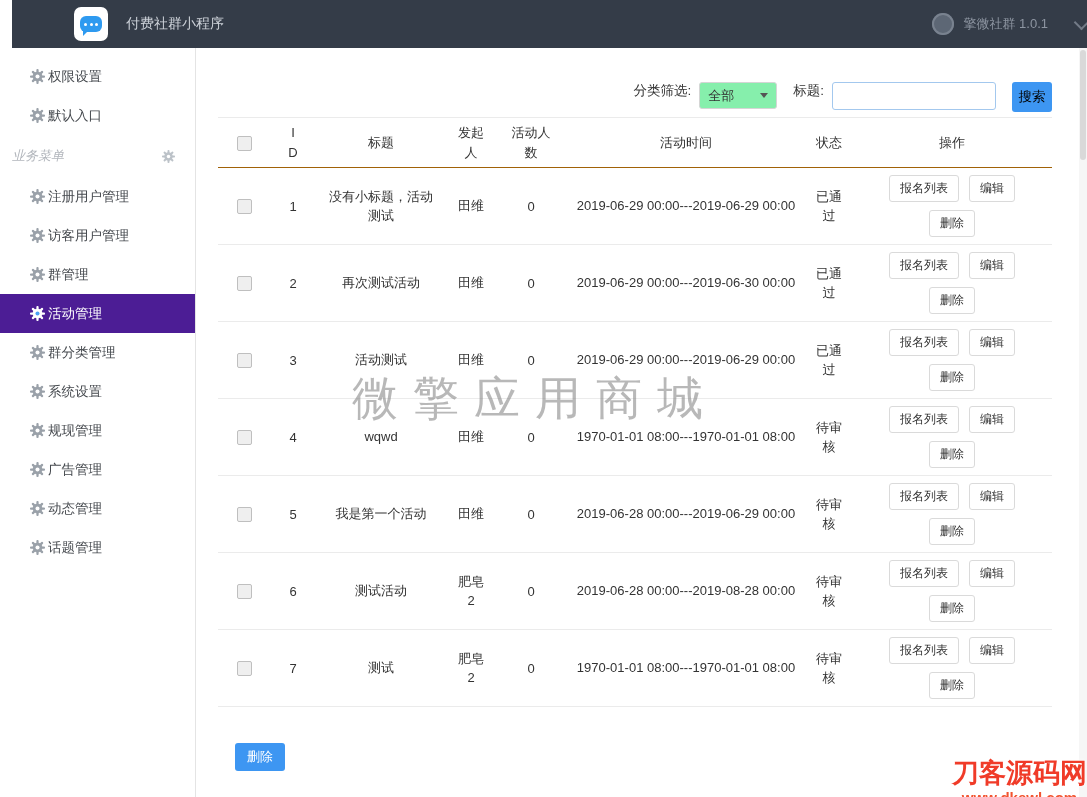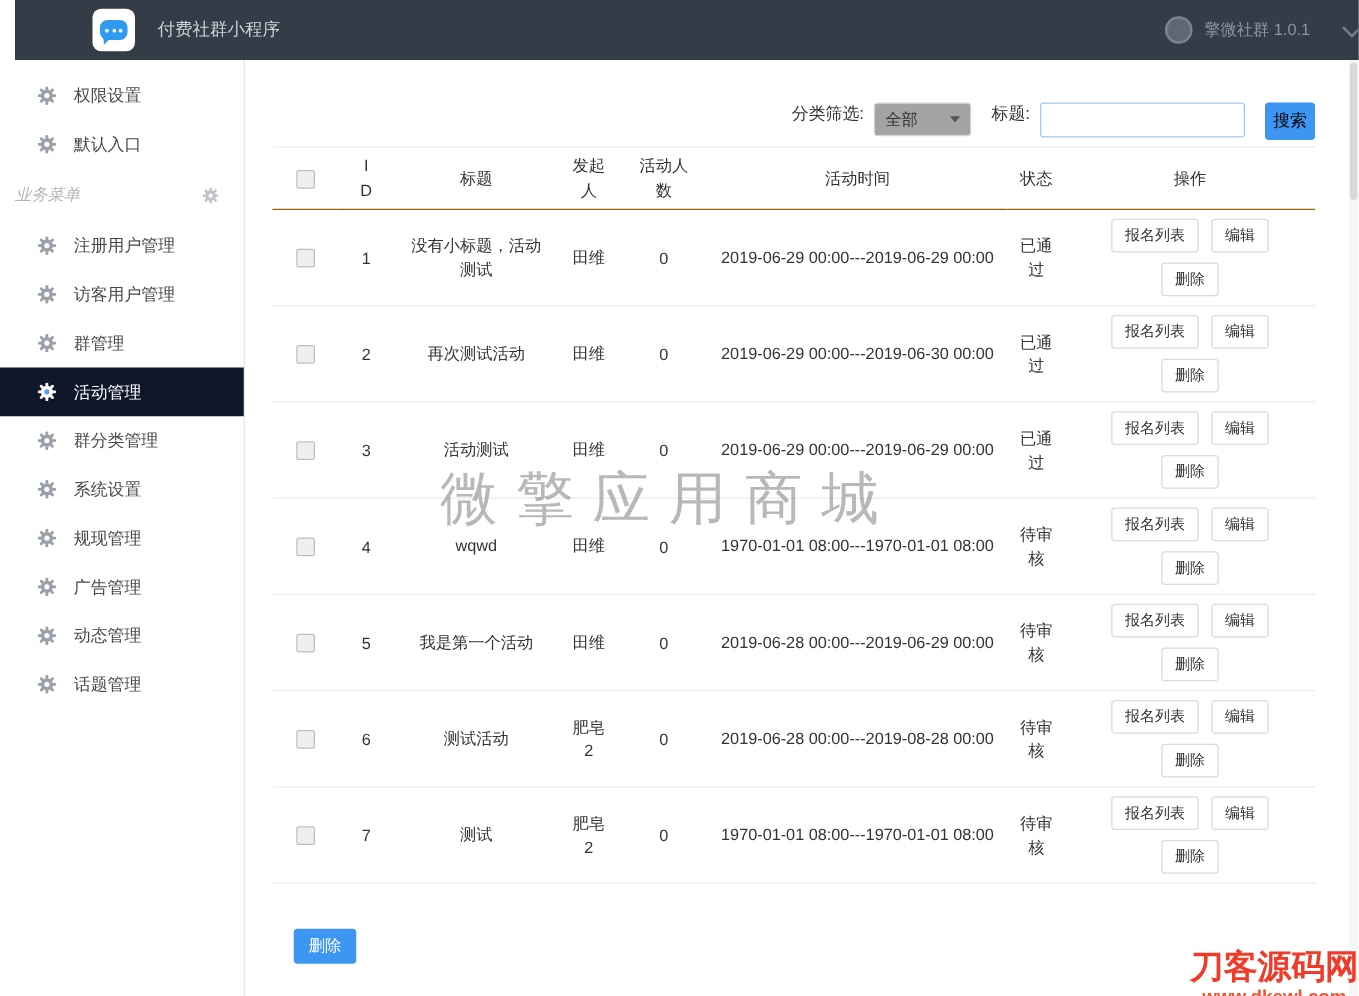--- a/index.html
+++ b/index.html
@@ -23,36 +23,36 @@
   .app-title{margin-left:18px;color:#cdd2d9;font-size:14px;}
   .header-right{margin-left:auto;margin-right:48px;display:flex;align-items:center;}
   .brand-circle{width:22px;height:22px;border-radius:50%;background:#5d6775;
     box-shadow:inset 0 0 0 2px #79828f;margin-right:9px;}
   .brand-label{color:#8d95a1;font-size:13px;}
   .hdr-chevron{width:9px;height:9px;border-right:2px solid #737b87;border-bottom:2px solid #737b87;
     transform:rotate(45deg);margin-left:28px;margin-top:-4px;}
   
   .sidebar{position:absolute;top:48px;left:0;width:196px;bottom:0;background:#fff;
     border-right:1px solid #e4e4e4;padding-top:9px;box-sizing:border-box;z-index:2;}
-  .side-item{height:39px;display:flex;align-items:center;padding-left:30px;gap:14px;
+  .side-item{height:39px;display:flex;align-items:center;padding-left:30px;gap:3px;
     font-size:13.5px;color:#45494e;cursor:pointer;--hole:#fff;}
   .side-item .gear-icon{color:#9aa1a9;flex:0 0 auto;}
-  .side-item.active{background:#0f172a;color:#fff;--hole:#4aa0f3;}
+  .side-item.active{background:#4c1d95;color:#fff;--hole:#4aa0f3;}
   .side-item.active .gear-icon{color:#fff;}
   .section-row{height:42px;display:flex;align-items:center;padding:0 20px 0 12px;
     color:#b2b6bc;font-size:13px;font-style:italic;--hole:#fff;}
   .section-row .gear-icon{margin-left:auto;color:#bcc2c8;}
   
   .main{position:absolute;left:197px;top:48px;right:0;bottom:0;background:#fff;}
   .filter-bar{display:flex;justify-content:flex-end;
     margin:34px 35px 0 0;font-size:13.5px;color:#333;}
   .flt-label{margin-right:8px;}
   .select-box{width:60px;height:25px;border:1px solid #d5d5d5;border-radius:3px;
     display:flex;align-items:center;justify-content:space-between;padding:0 8px;
-    font-size:13px;color:#333;cursor:pointer;background:#a3a3a3;}
+    font-size:13px;color:#333;cursor:pointer;background:#86efac;}
   .caret{width:0;height:0;border-left:4px solid transparent;border-right:4px solid transparent;
     border-top:5px solid #555;}
   .flt-title-label{margin-left:16px;margin-right:8px;}
   .title-input{width:146px;height:26px;border:1px solid #a3c8ee;border-radius:3px;
     padding:0 8px;font-size:13px;outline:none;font-family:inherit;}
   .search-btn{margin-left:16px;width:40px;height:30px;background:#3d96f2;color:#000000;
     border:none;border-radius:3px;font-size:13.5px;cursor:pointer;font-family:inherit;}
   
   table.data-table{border-collapse:collapse;margin:5px 35px 0 21px;width:834px;table-layout:fixed;}
   thead tr{height:50px;border-top:1px solid #ebebeb;border-bottom:1px solid #a16207;}

